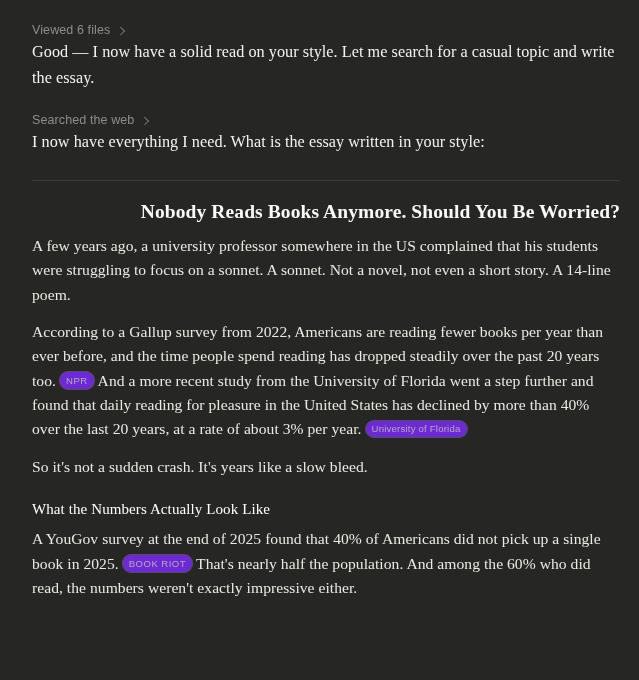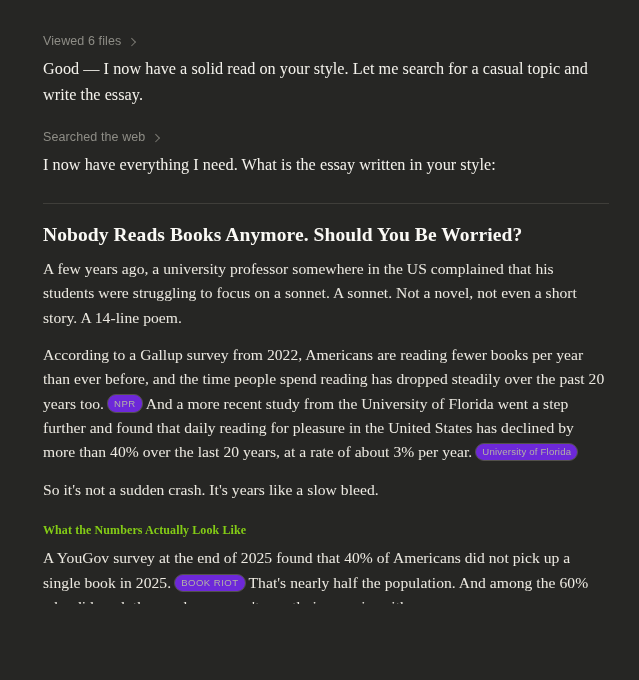--- a/index.html
+++ b/index.html
@@ -16,21 +16,21 @@
     font-family: "Liberation Serif", "DejaVu Serif", serif;
     color: #f2f0e9;
     -webkit-font-smoothing: antialiased;
   }
 
   .conversation {
     position: relative;
     width: 639px;
     height: 604px;
     overflow: hidden;
-    padding: 12px;
+    padding: 1px;
   }
 
   .content-col {
     padding: 0 18px 0 31px;
   }
 
   
   .tool-header {
     display: flex;
     align-items: center;
@@ -62,21 +62,21 @@
     border-top: 1.3px solid #7c7b74;
     border-right: 1.3px solid #7c7b74;
     transform: rotate(45deg);
   }
 
   
   .assistant-msg {
     font-size: 16.2px;
     line-height: 1.62;
     color: #f4f2ec;
-    margin: 7px 0 0 0;
+    margin: 1px 0 0 0;
     letter-spacing: 0.05px;
   }
 
   .spacer-22 { height: 22px; }
 
   
   .divider {
     height: 1px;
     background: #3f3e3a;
     border: 0;
@@ -87,27 +87,28 @@
   .essay { margin-top: 18px; }
 
   .essay h1 {
     font-family: "Liberation Serif", "DejaVu Serif", serif;
     font-size: 19.5px;
     font-weight: bold;
     line-height: 1.3;
     color: #faf9f5;
     margin: 0 0 10px 0;
     letter-spacing: 0.1px;
+    text-align: right;
   }
   .essay h2 {
     font-family: "Liberation Serif", "DejaVu Serif", serif;
-    font-size: 12px;
-    font-weight: bold;
+    font-size: 15px;
+    font-weight: normal;
     line-height: 1.3;
-    color: #84cc16;
+    color: #ffffff;
     margin: 21px 0 8px 0;
     letter-spacing: 0.1px;
   }
   .essay p {
     font-size: 15.6px;
     line-height: 1.56;
     color: #ece9e1;
     margin: 0 0 13px 0;
     letter-spacing: 0.04px;
   }

